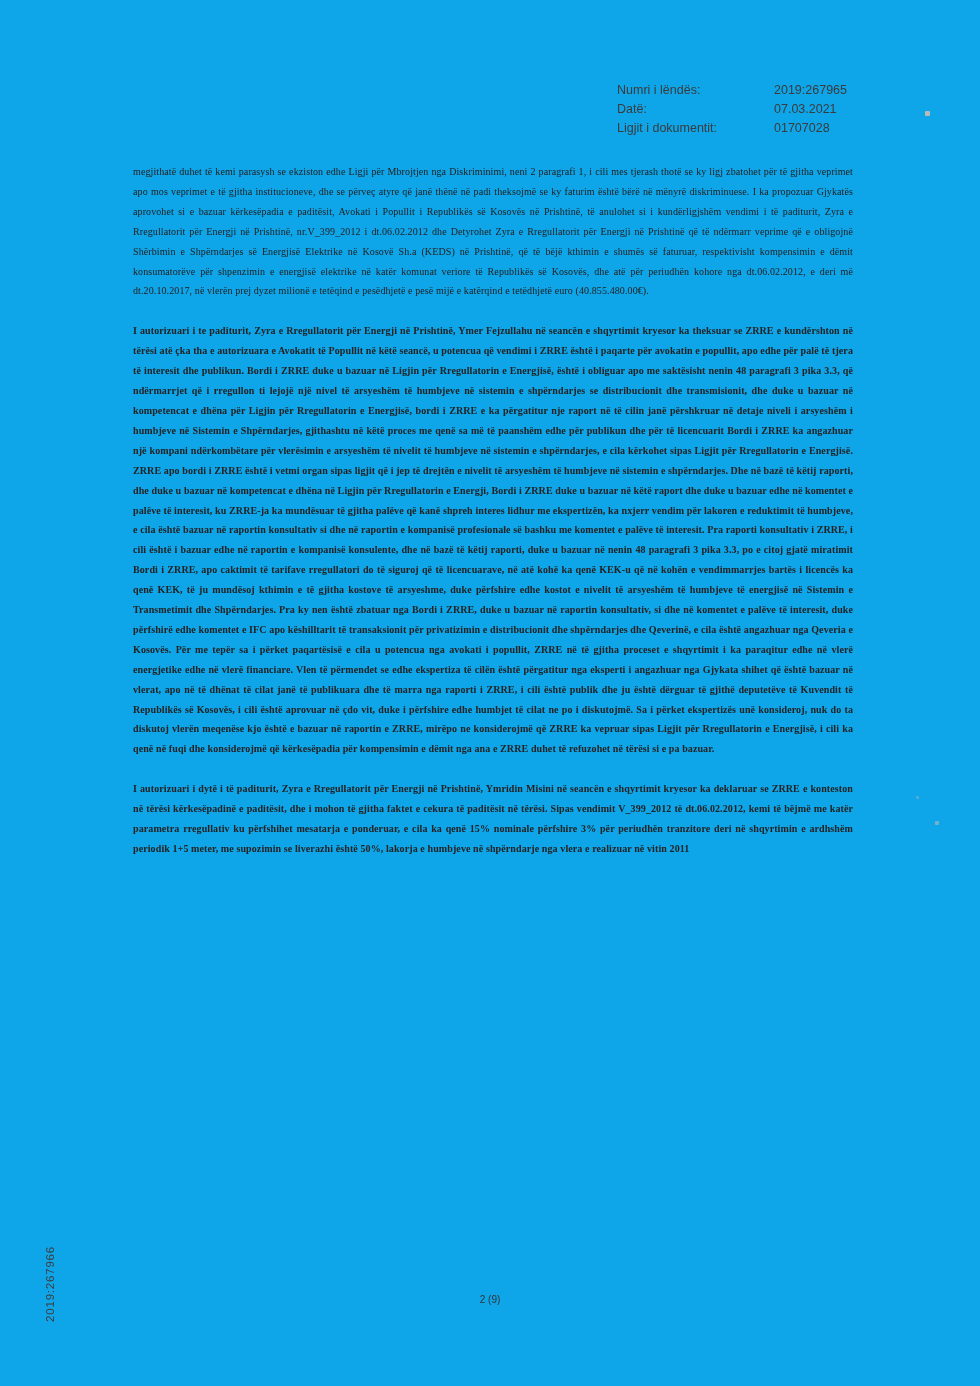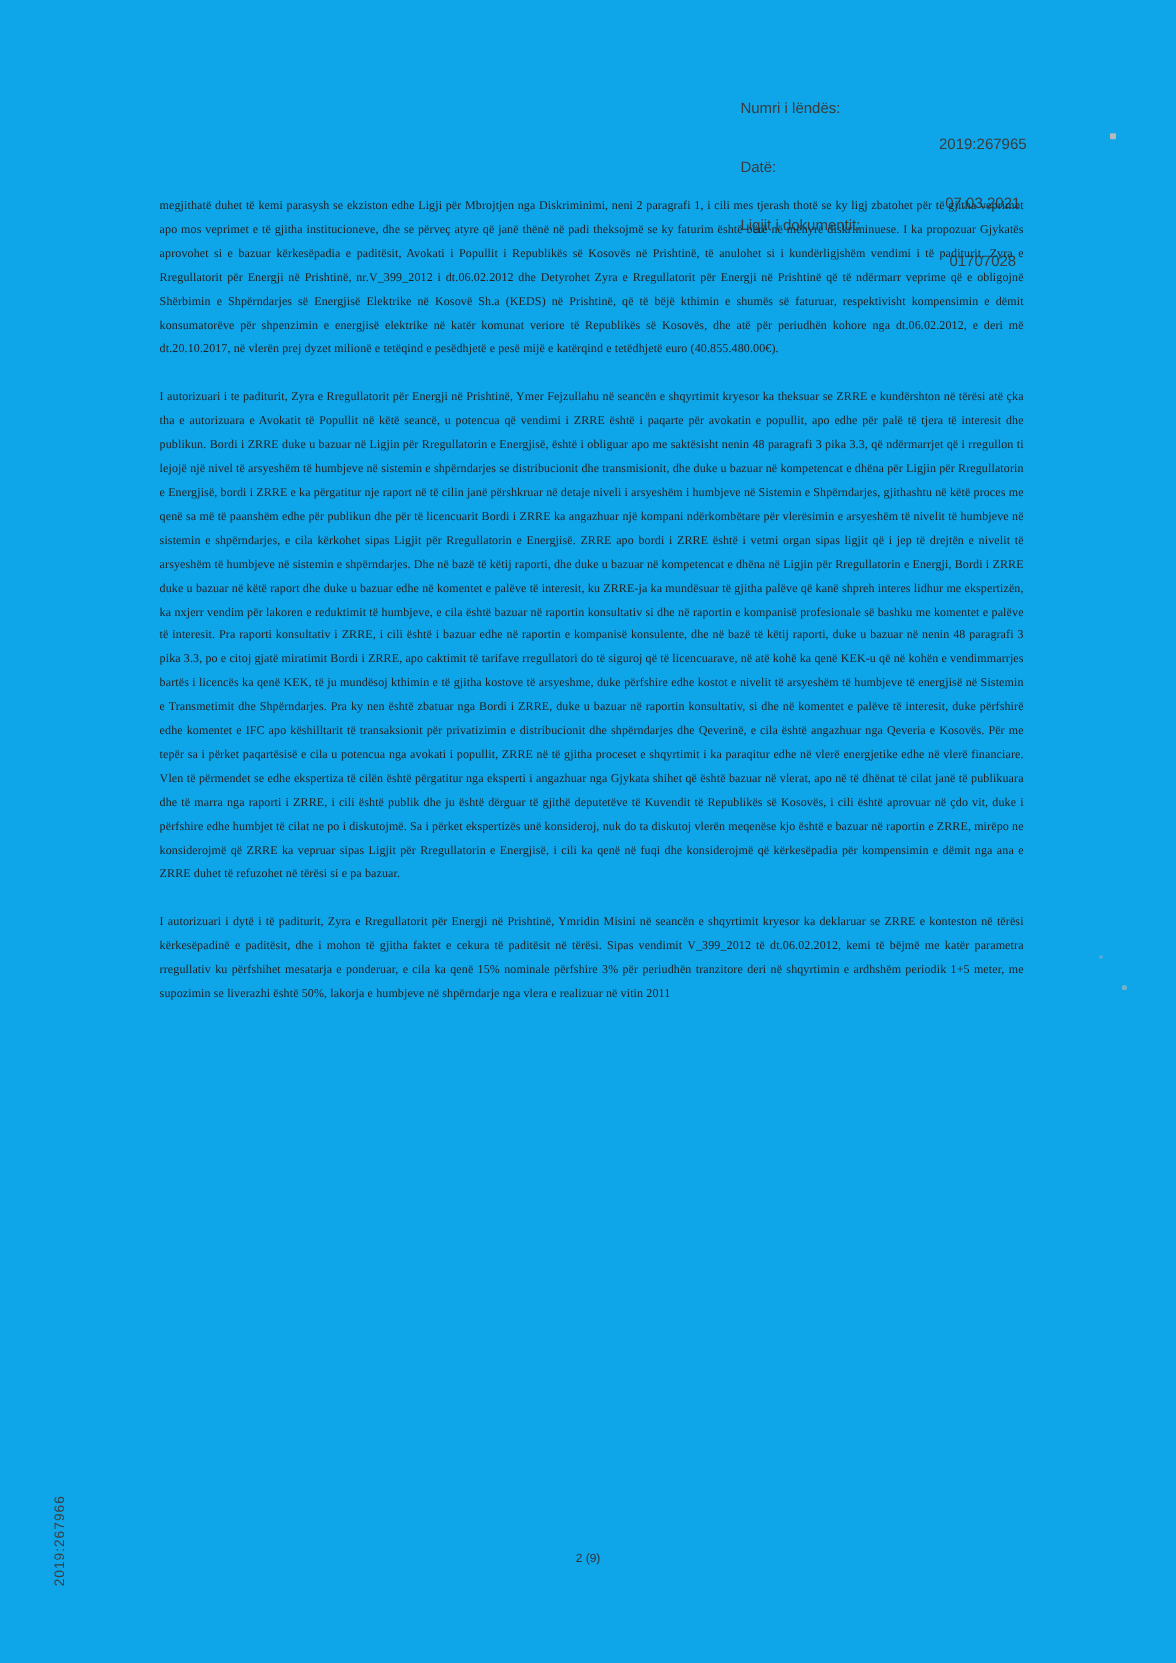--- a/index.html
+++ b/index.html
@@ -26,38 +26,37 @@
     font-family: "Liberation Sans", sans-serif;
     font-size: 12.5px;
     color: #3b3b3b;
   }
   .doc-header .row {
     display: flex;
     justify-content: space-between;
     line-height: 19px;
   }
   .doc-header .value {
-    text-align: center;
+    text-align: left;
     min-width: 90px;
     color: #3b3b3b;
-    margin-top: 30px;
   }
   
   .content {
     position: absolute;
     top: 162px;
     left: 133px;
     width: 720px;
     font-size: 10px;
     line-height: 19.9px;
     text-align: justify;
     color: #222222;
     letter-spacing: 0.1px;
   }
-  .content p + p { margin-top: 20px; }
+  .content p + p { margin-top: 20px; font-weight: bold; }
   .content p.big-gap { }
   
   .page-footer {
     position: absolute;
     top: 1294px;
     left: 0;
     width: 980px;
     text-align: center;
     font-family: "Liberation Sans", sans-serif;
     font-size: 10px;

